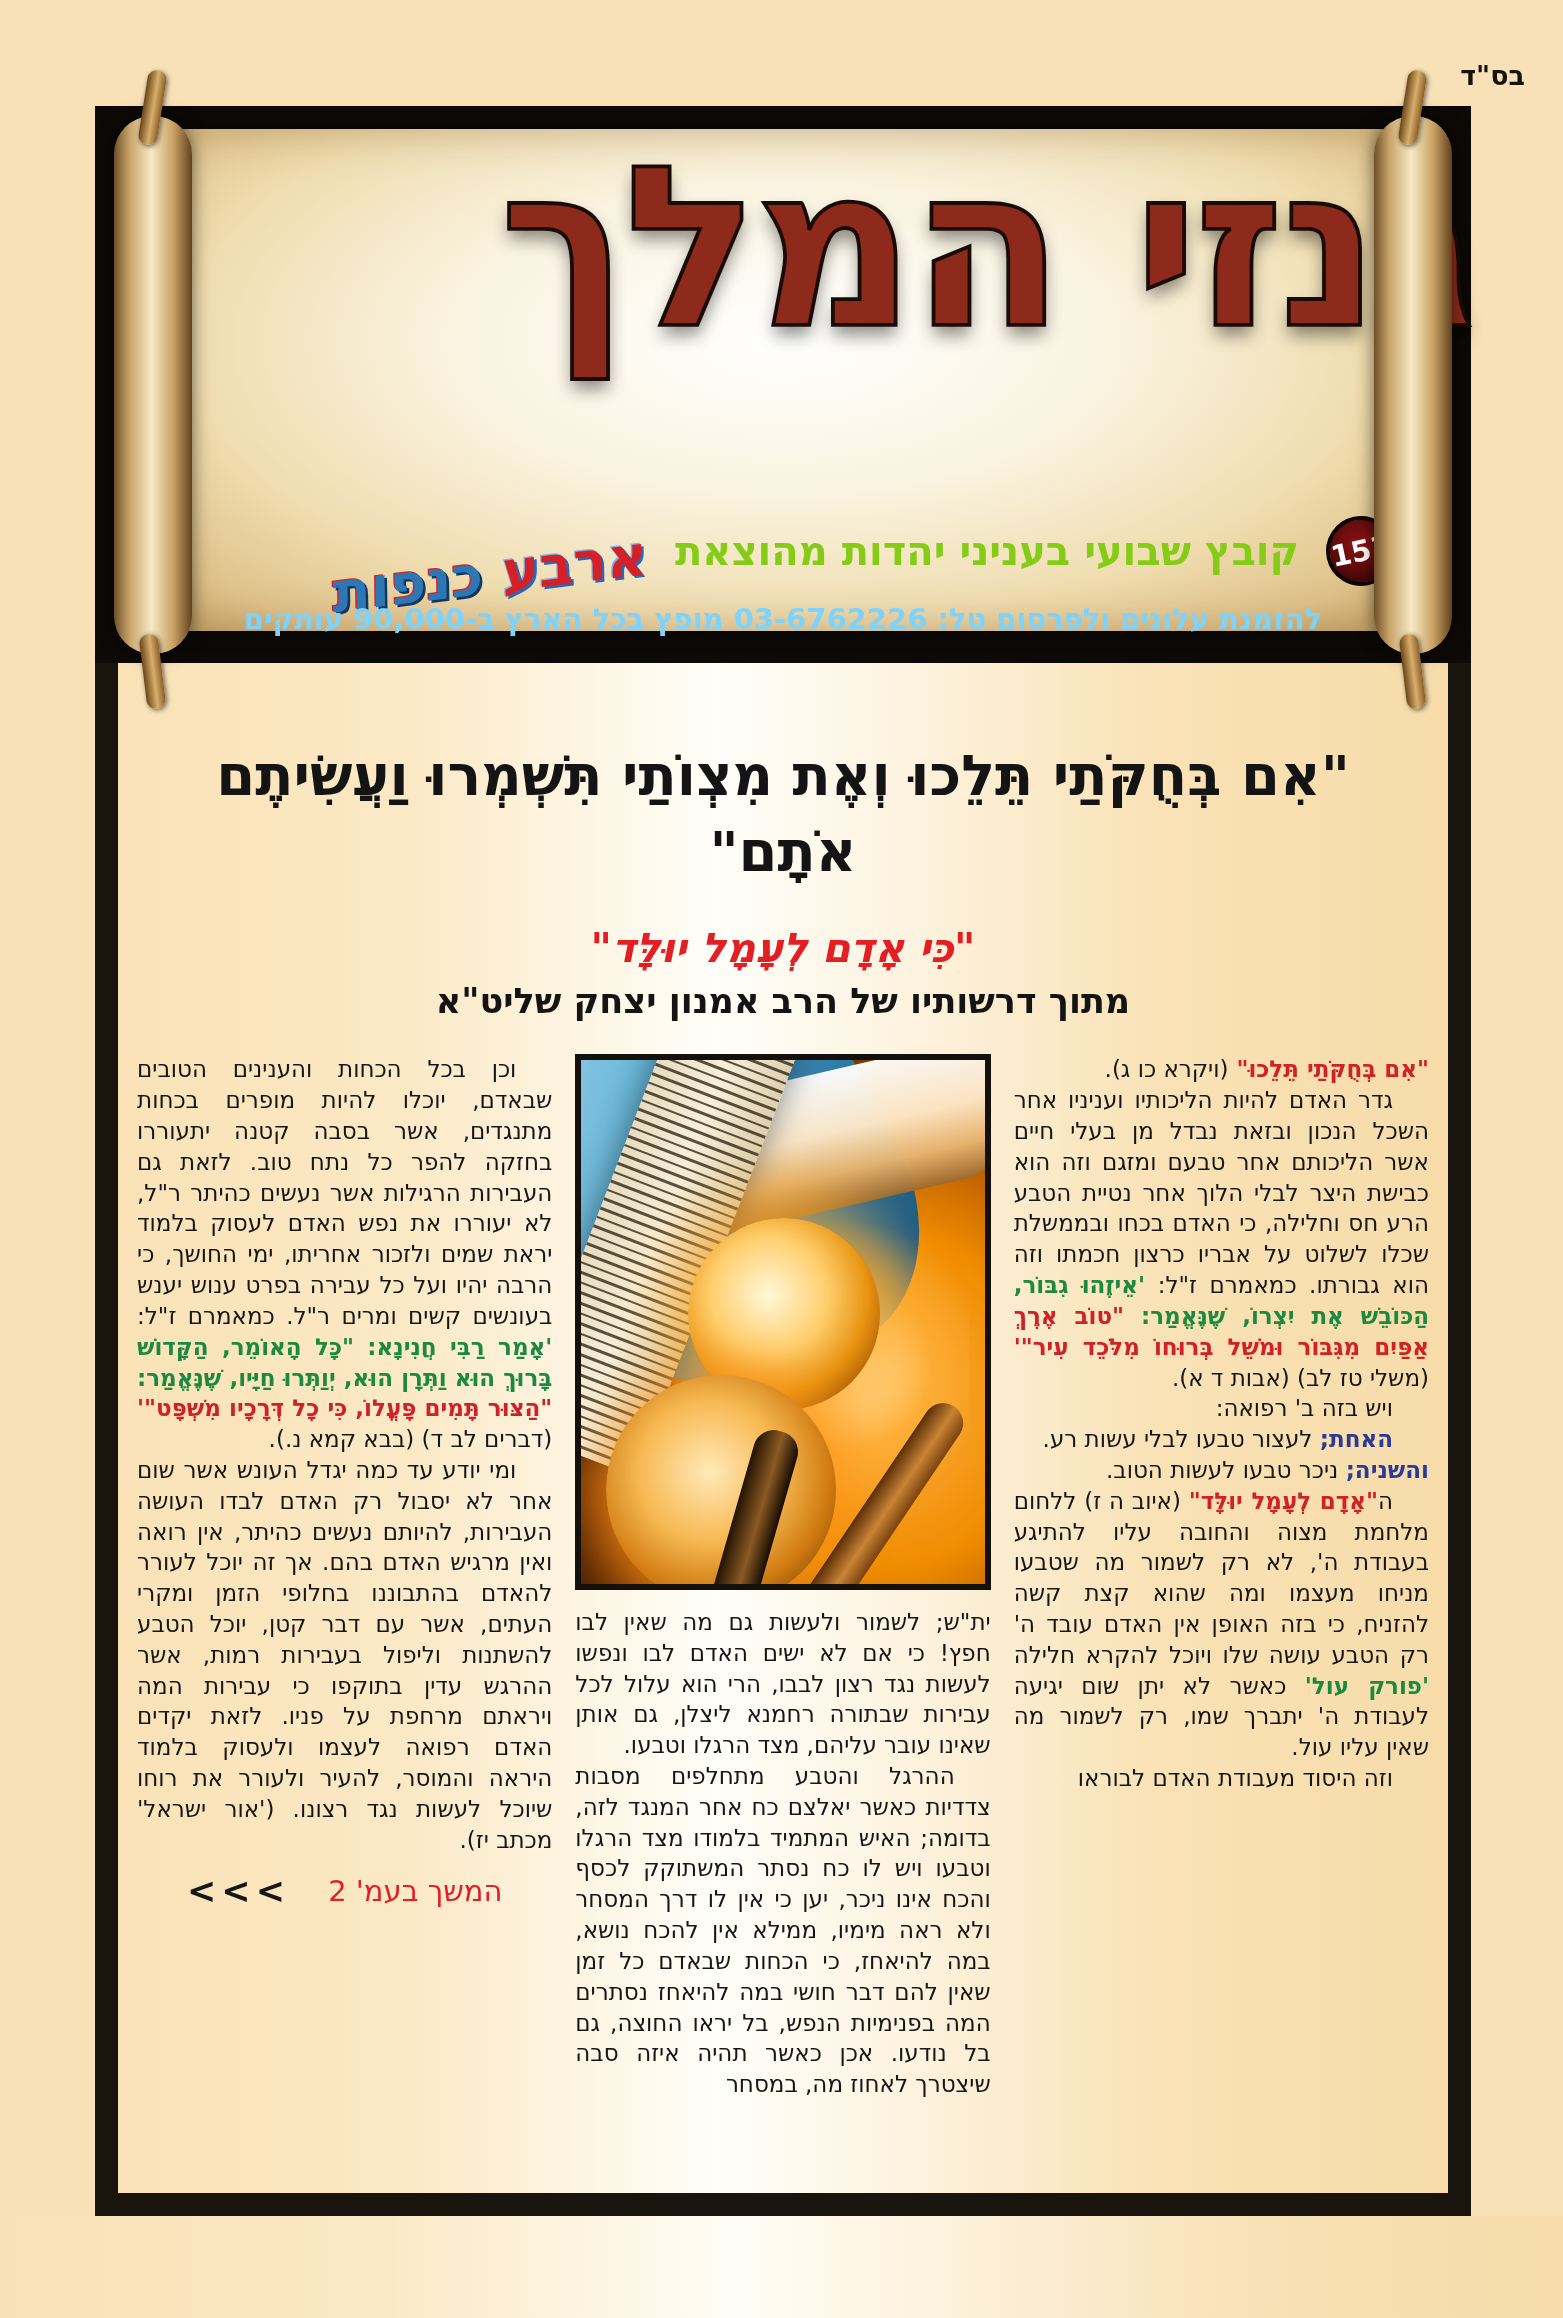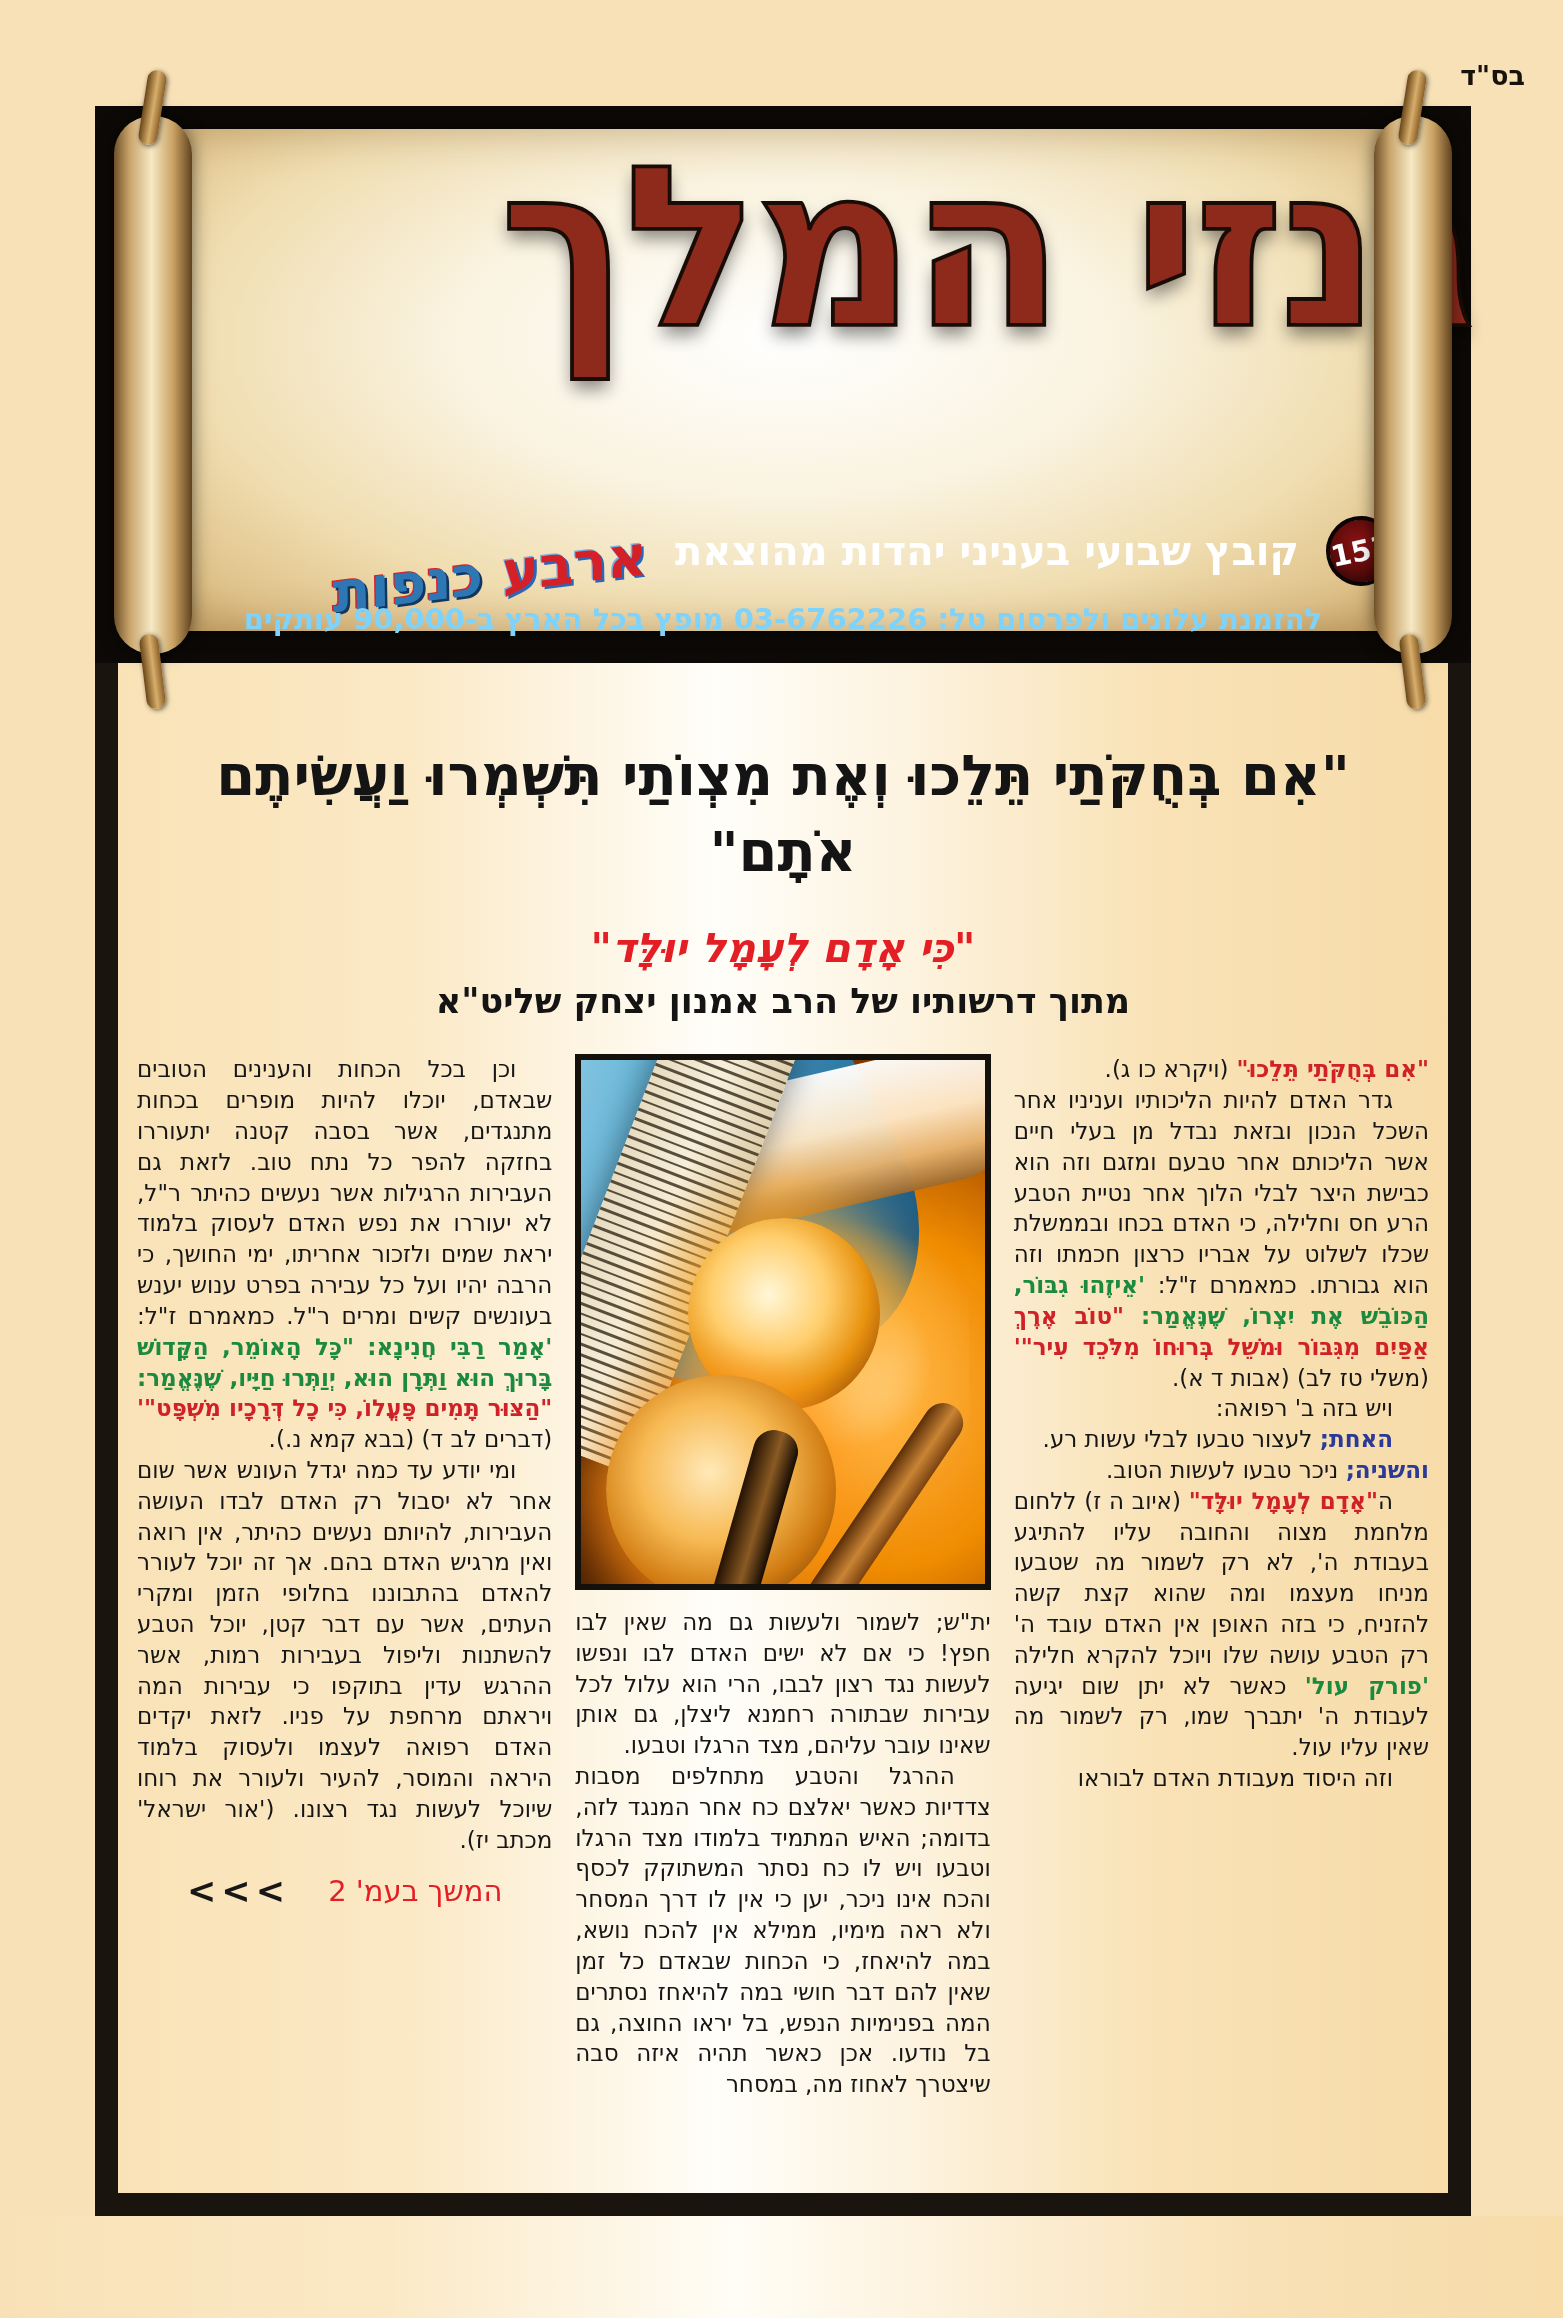--- a/index.html
+++ b/index.html
@@ -43,21 +43,21 @@
   .header-sub {
     position:absolute; right:75px; bottom:78px; z-index:2;
     display:flex; align-items:center; gap:27px;
   }
   .issue-badge {
     width:70px; height:70px; border-radius:50%; flex:0 0 auto;
     background: radial-gradient(circle at 50% 38%, #8e1414 0%, #5e0b0b 55%, #1a0505 100%);
     border:4.5px solid #0c0505; color:#fff; font-size:29px; font-weight:bold;
     display:flex; align-items:center; justify-content:center; transform:rotate(-12deg);
   }
-  .header-subtitle { font-size:40px; font-weight:bold; color:#ffffff; white-space:nowrap; }
+  .header-subtitle { font-size:40px; font-weight:bold; color:#84cc16; white-space:nowrap; }
   .publisher-logo { font-size:56px; font-weight:bold; white-space:nowrap;
     transform: rotate(-7deg) skewX(-6deg) translateY(22px); }
   .logo-w1 { color:#d62027; text-shadow:2.6px 2.6px 0 #2d66b5, -1.3px -1.3px 0 #7ab0e0; }
   .logo-w2 { color:#2d77b5; text-shadow:2.6px 2.6px 0 #12365e, -1.3px -1.3px 0 #d62027; }
   .phone-line { position:absolute; left:0; right:0; bottom:28px; z-index:2; text-align:center;
     font-size:29px; font-weight:600; color:#7dd3fc; }
 
   
   .content-box {
     position:absolute; left:95px; top:663px; width:1376px; height:1553px;

